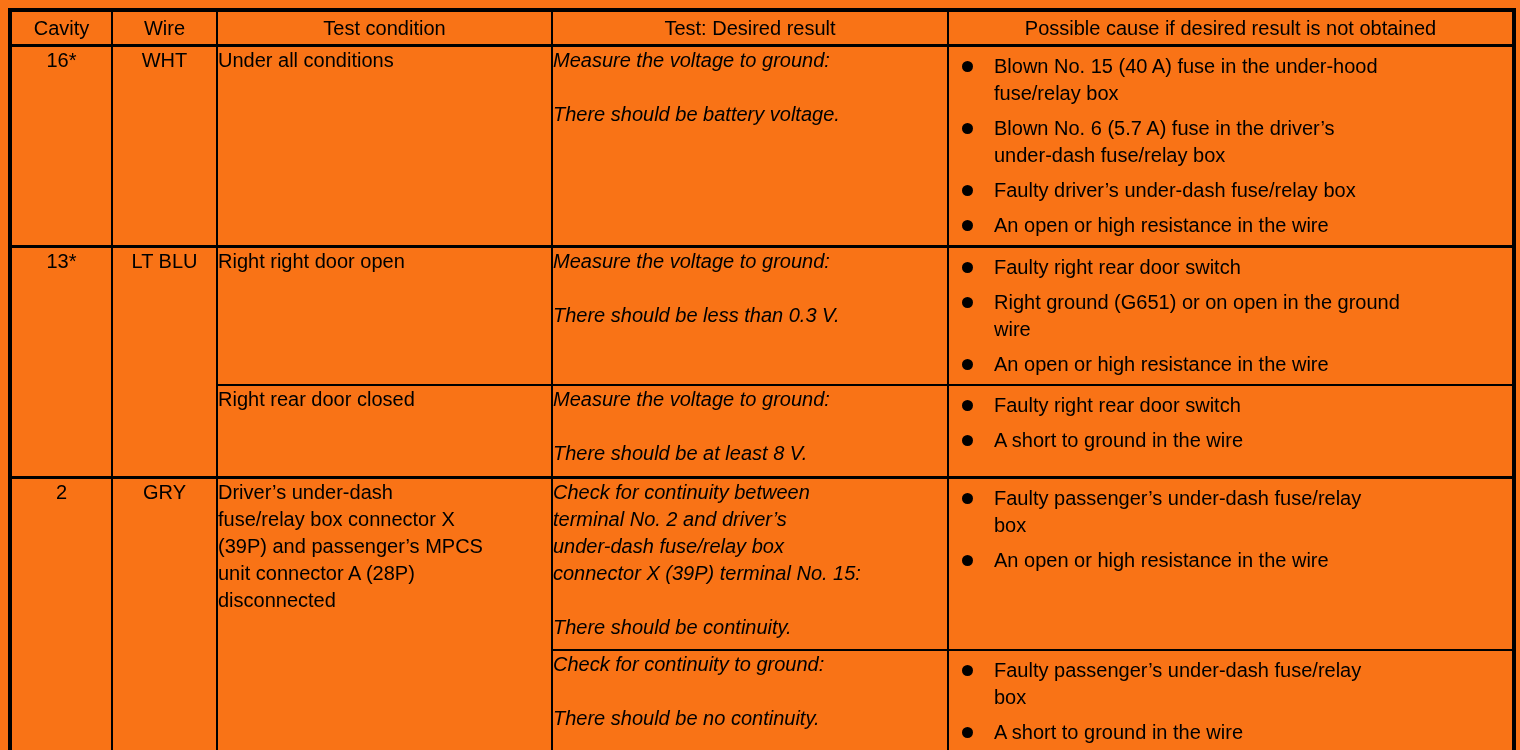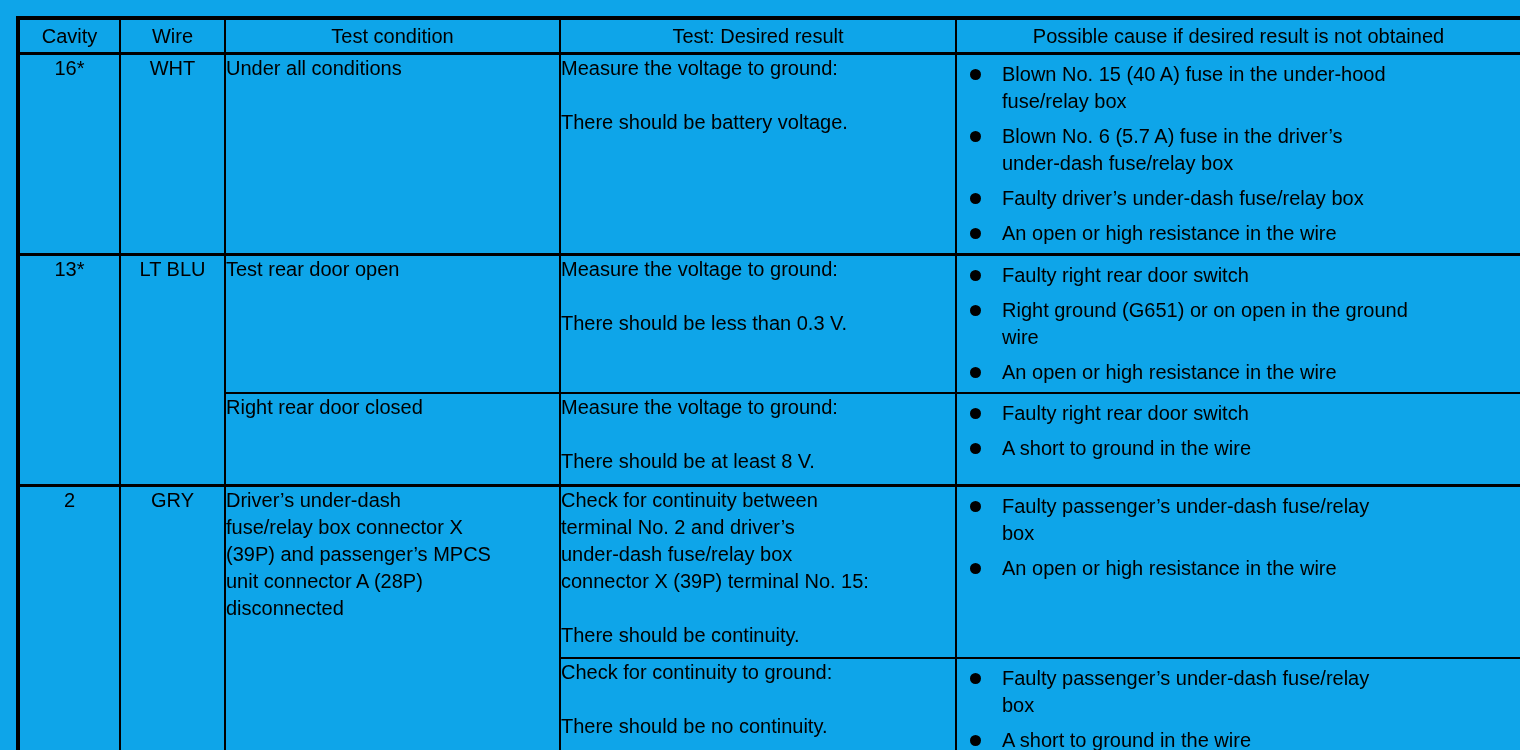--- a/index.html
+++ b/index.html
@@ -6,22 +6,22 @@
     margin: 0;
     padding: 0;
     background: #ffffff;
     font-family: "Liberation Sans", "DejaVu Sans", sans-serif;
     color: #000;
   }
   .page {
     width: 1520px;
     height: 750px;
     box-sizing: border-box;
-    padding: 16px;
-    background: #0ea5e9;
+    padding: 8px;
+    background: #f97316;
     overflow: hidden;
   }
   table.tt {
     border-collapse: collapse;
     table-layout: fixed;
     width: 1504px;
     border: 4px solid #000;
     font-size: 20px;
     line-height: 27px;
   }
@@ -44,20 +44,21 @@
 
   td.c-cavity, td.c-wire {
     text-align: center;
     padding-top: 6px;
   }
   td.c-cond {
     padding: 6px 4px 4px 5px;
   }
   td.c-test {
     padding: 6px 4px 4px 6px;
+    font-style: italic;
   }
   .preline { white-space: pre-line; }
   .result { margin-top: 27px; }
 
   ul.causes {
     list-style: none;
     margin: 0;
     padding: 6px 6px 6px 13px;
   }
   ul.causes li {
@@ -137,21 +138,21 @@
                 <span class="cause-text">An open or high resistance in the wire</span>
               </li>
         </ul>
       </td>
     </tr>
 
     <tr class="grp h-r2a">
       <td class="c-cavity" rowspan="2">13*</td>
       <td class="c-wire" rowspan="2">LT BLU</td>
       <td class="c-cond">
-        <div class="preline">Test rear door open</div>
+        <div class="preline">Right right door open</div>
       </td>
       <td class="c-test">
         <div class="preline">Measure the voltage to ground:</div>
         <div class="preline result">There should be less than 0.3 V.</div>
       </td>
       <td>
         <ul class="causes">
           <li>
                 <span class="bullet"></span>
                 <span class="cause-text">Faulty right rear door switch</span>

